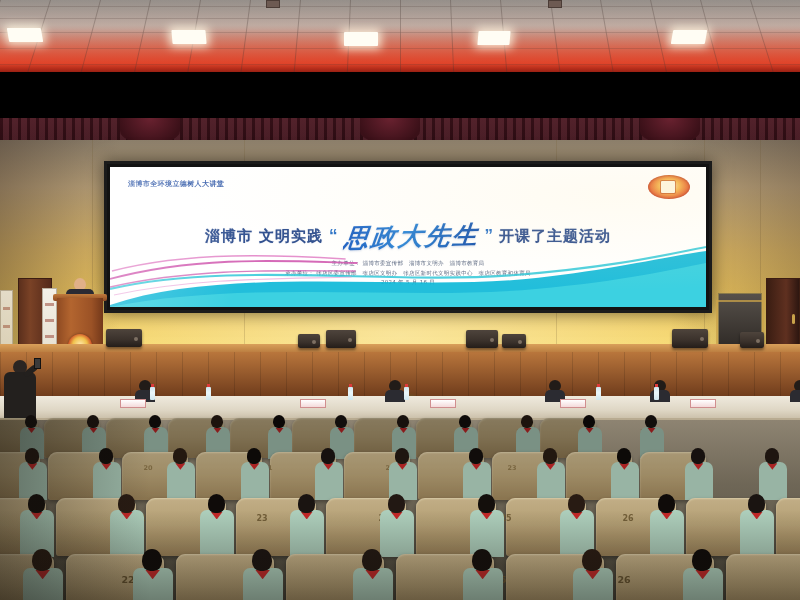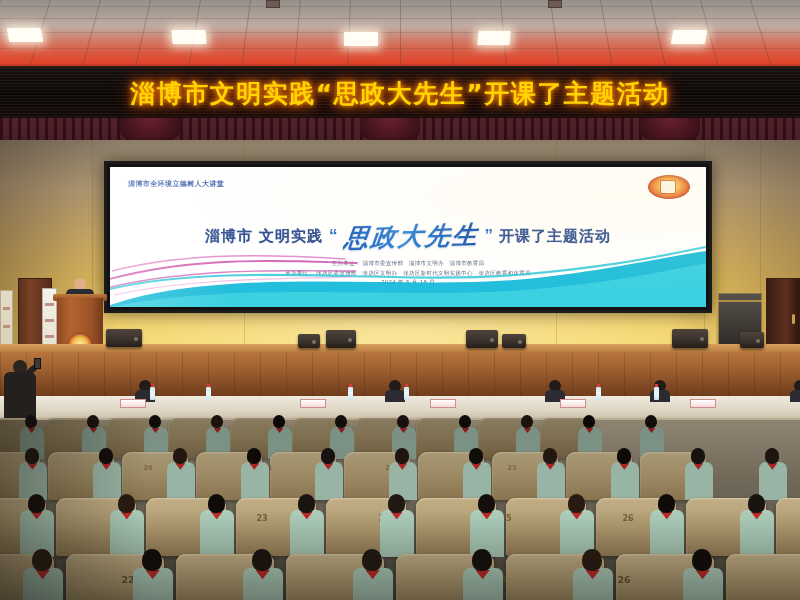--- a/index.html
+++ b/index.html
@@ -193,23 +193,20 @@
       </div>
     <div class="panel-light" style="left:8px;  top:28px; width:34px; height:14px; transform:skewX(10deg);"></div>
     <div class="panel-light" style="left:172px; top:30px; width:34px; height:14px; transform:skewX(5deg);"></div>
     <div class="panel-light" style="left:344px; top:32px; width:34px; height:14px;"></div>
     <div class="panel-light" style="left:478px; top:31px; width:32px; height:14px; transform:skewX(-5deg);"></div>
     <div class="panel-light" style="left:672px; top:30px; width:34px; height:14px; transform:skewX(-10deg);"></div>
     <div class="ceil-vent" style="left:266px; top:0px;"></div>
     <div class="ceil-vent" style="left:548px; top:0px;"></div>
   </div>
 
-  <div class="led-wrap">
-    <div class="led-text">淄博市文明实践“思政大先生”开课了主题活动</div>
-  </div>
 
   <div class="curtain">
     <div class="curtain-drop" style="left:120px;"></div>
     <div class="curtain-drop" style="left:360px;"></div>
     <div class="curtain-drop" style="left:640px;"></div>
   </div>
 
   <div class="wall-back">
     <div class="wall-sheen"></div>
     <div class="wall-seam" style="left:92px;"></div>

